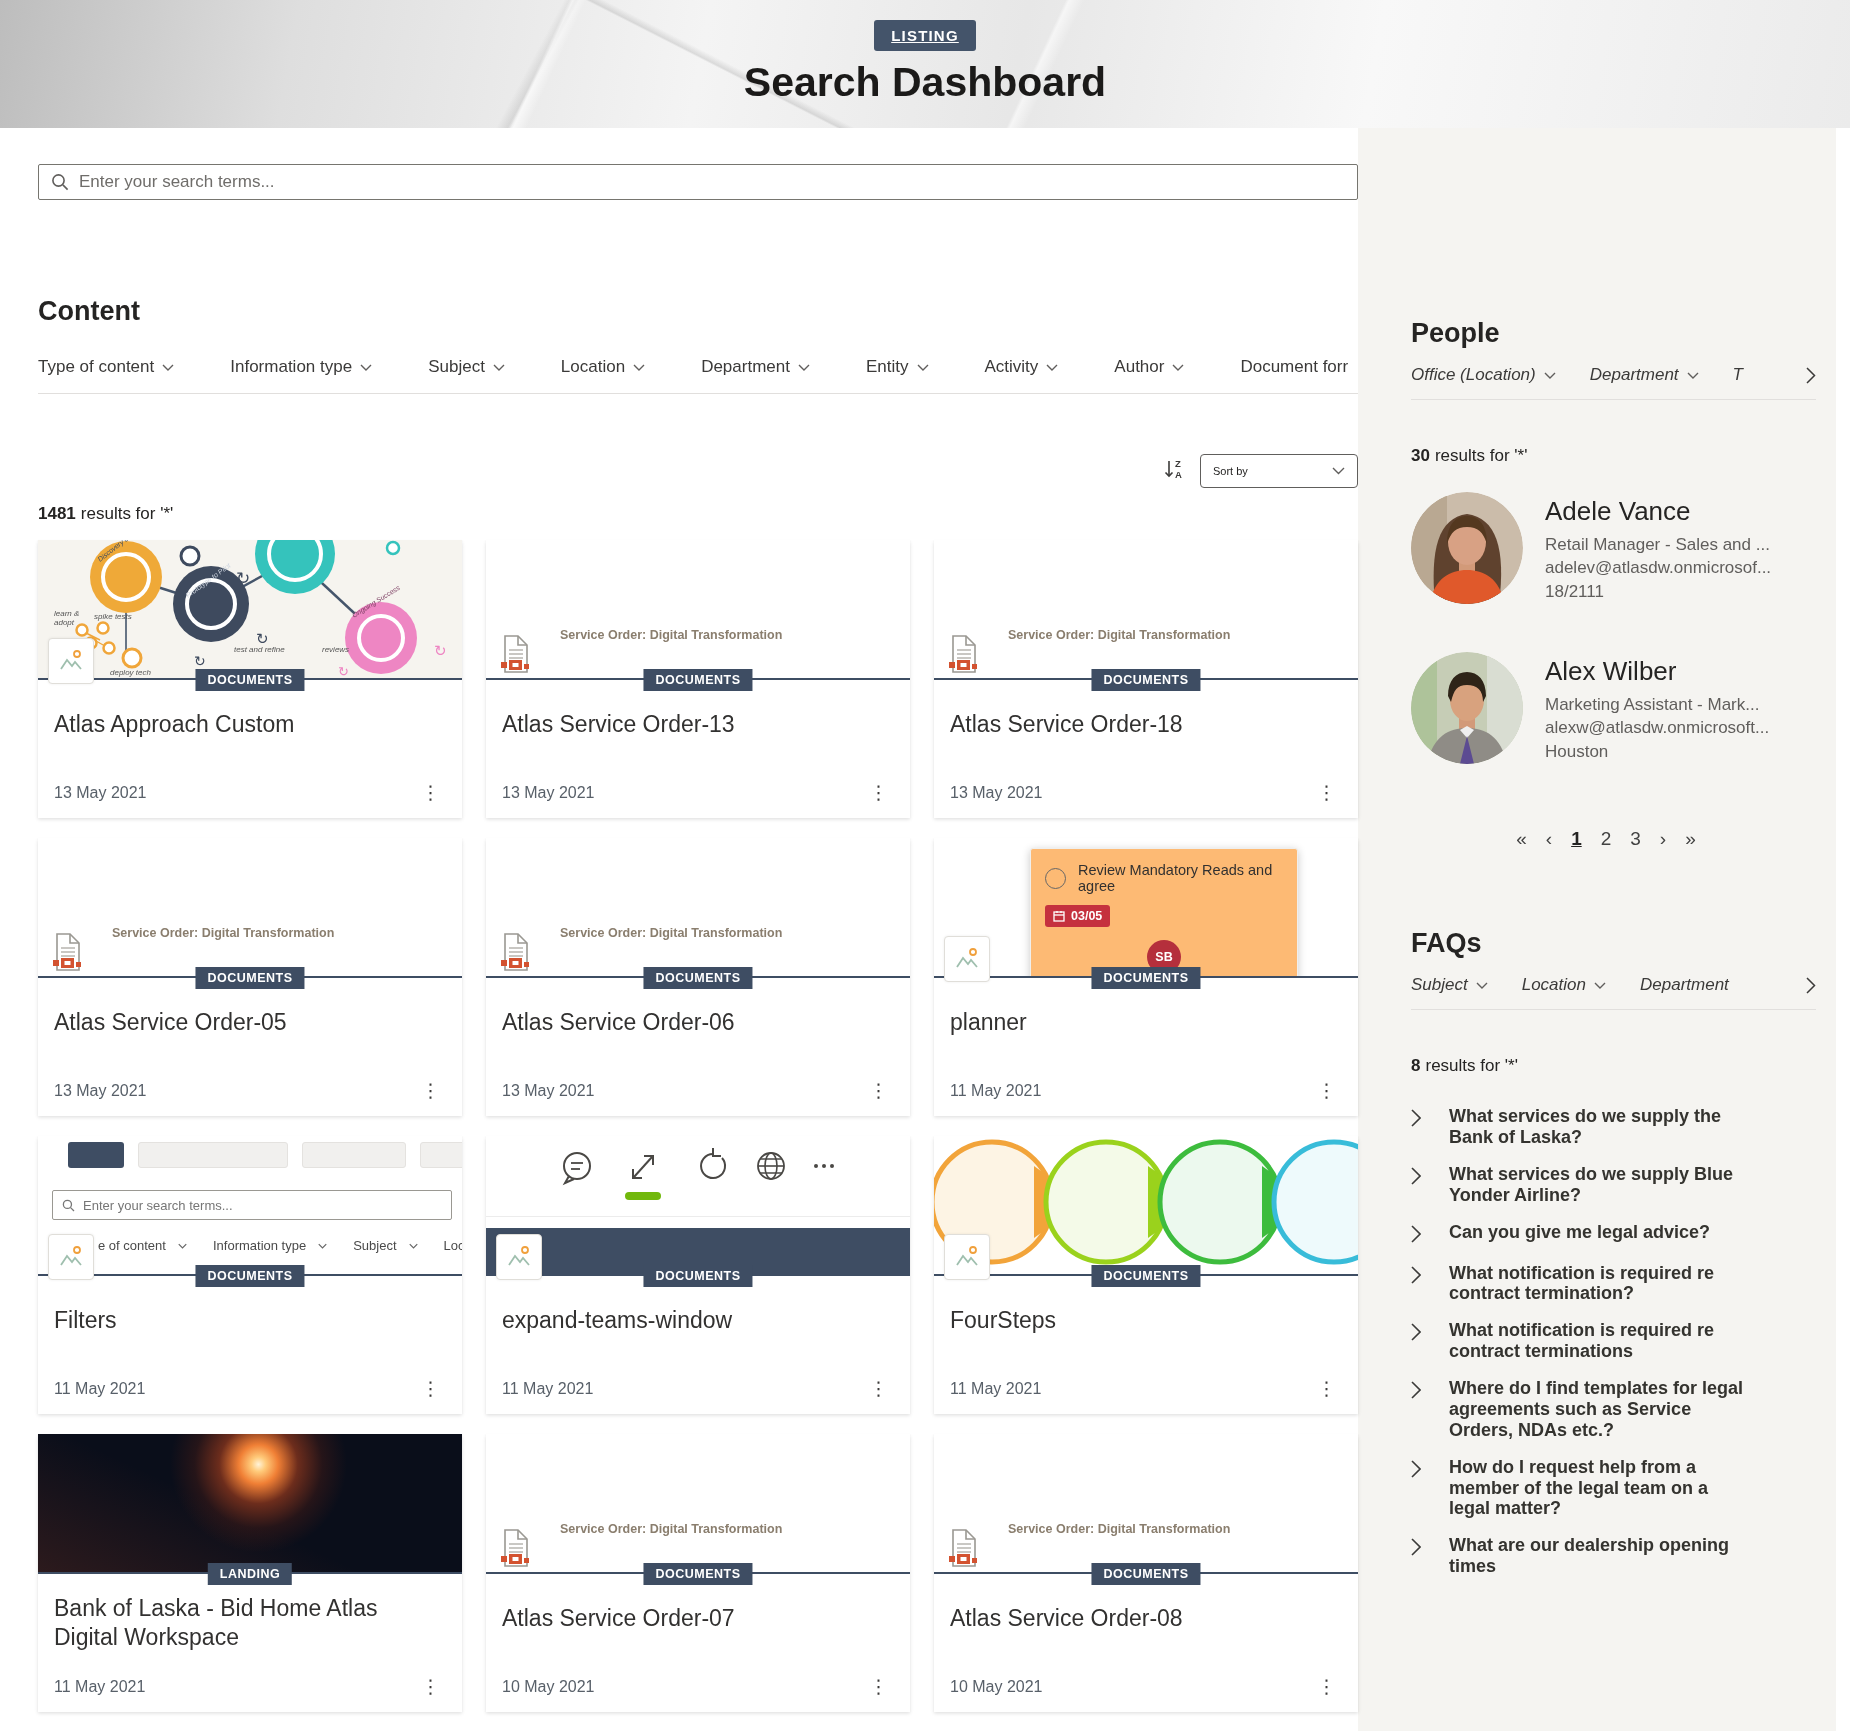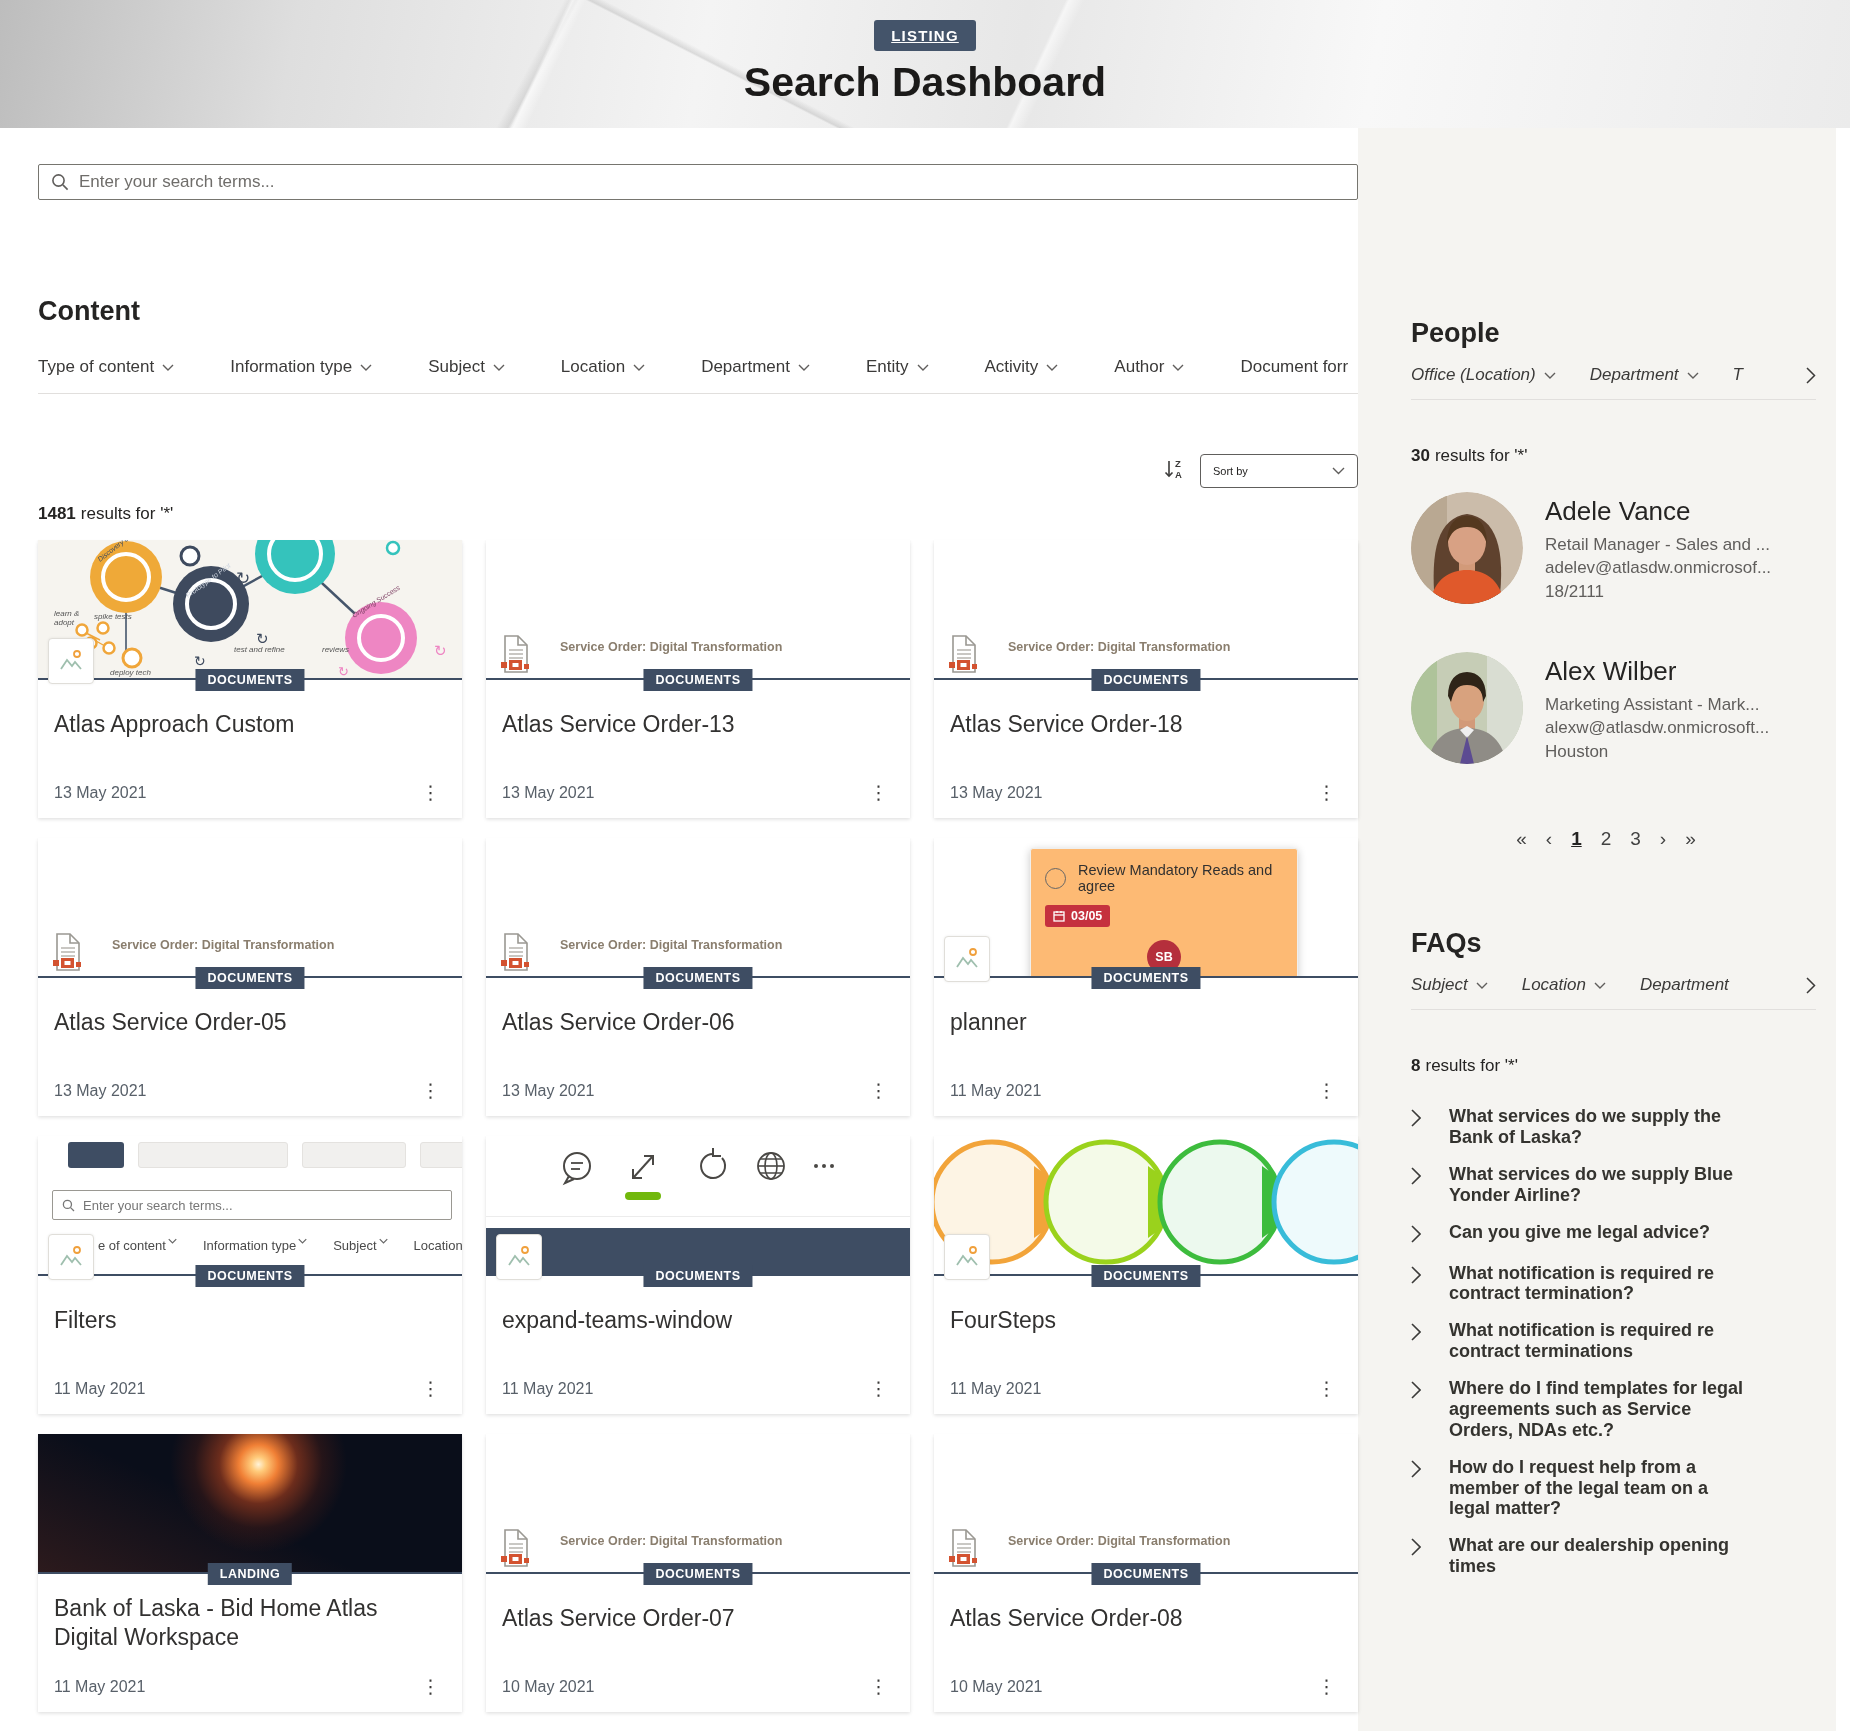--- a/index.html
+++ b/index.html
@@ -60,37 +60,37 @@
   .card-foot { display:flex; justify-content:space-between; align-items:center; }
   .card-date { font-size:16px; color:#586069; }
   .kebab { font-size:19px; color:#3b3a39; line-height:1; padding:2px 6px; cursor:pointer; }
   .ph-icon { position:absolute; left:10px; top:98px; width:46px; height:46px; z-index:5; background:#fff;
     border:1px solid #e0ded9; border-radius:4px; display:flex; align-items:center; justify-content:center;
     box-shadow:0 0 3px rgba(0,0,0,.07); }
 
   
   .m-approach { background:#f6f4ef; }
   .m-service .so-icon { position:absolute; left:14px; top:95px; }
-  .m-service .so-label { position:absolute; left:74px; top:100px; font-size:12.5px; font-weight:700; color:#8a7e6e; }
+  .m-service .so-label { position:absolute; left:74px; top:88px; font-size:12.5px; font-weight:700; color:#8a7e6e; }
   .m-planner .pl-card { position:absolute; left:96px; top:10px; width:268px; background:#fdba74; border-radius:3px;
     border:1px solid #f0efed; box-shadow:0 2px 9px rgba(0,0,0,.22); padding:13px 14px; }
   .pl-row1 { display:flex; align-items:center; gap:12px; font-size:14.5px; color:#323130; }
   .pl-circle { width:21px; height:21px; border:1.8px solid #666; border-radius:50%; flex:none; }
   .pl-due { display:inline-flex; align-items:center; gap:6px; margin-top:11px; background:#c5313e; color:#fff;
     font-size:12.5px; font-weight:600; border-radius:3px; padding:4px 8px; }
   .pl-row3 { display:flex; align-items:center; gap:20px; margin-top:13px; font-size:14.5px; color:#323130;flex-direction:column; }
   .pl-av { width:34px; height:34px; border-radius:50%; background:#b52f3c; color:#fff; font-size:12.5px;
     font-weight:700; display:flex; align-items:center; justify-content:center; flex:none; }
 
   .m-filters .ft-tab1 { position:absolute; left:30px; top:6px; width:56px; height:26px; background:#3e4d63; border-radius:3px; }
   .m-filters .ft-tab2 { position:absolute; top:6px; height:26px; background:#f1f0ee; border:1px solid #e4e2df; border-radius:3px; }
   .m-filters .ft-search { position:absolute; left:14px; right:10px; top:54px; height:30px; border:1px solid #9a9892;
     border-radius:2px; display:flex; align-items:center; gap:8px; padding:0 9px; font-size:13px; color:#767676; }
   .m-filters .ft-row { position:absolute; left:60px; top:102px; display:flex; gap:26px; font-size:13px; color:#4a4a4a; white-space:nowrap; }
-  .m-filters .ft-row span { display:inline-flex; gap:2px; }
+  .m-filters .ft-row span { display:inline-flex; align-items:center; gap:12px; }
 
   .m-teams .tw-icons { position:absolute; left:50%; top:8px; transform:translateX(-50%); }
   .m-teams .tw-line { position:absolute; left:0; right:0; top:80px; height:1px; background:#ececec; }
   .m-teams .tw-bar { position:absolute; left:0; right:0; bottom:0; height:46px; background:#3e4d63; }
 
   .m-earth { background:
       radial-gradient(circle at 52% 22%, #fff3d8 0%, #ffca7a 3%, #f07f35 8%, rgba(190,70,30,.55) 16%, rgba(120,40,20,.25) 26%, transparent 36%),
       radial-gradient(ellipse 150% 130% at 50% 230%, #3f82c4 0%, #2a5e9d 30%, #1b3f74 48%, #122a52 58%, transparent 68%),
       linear-gradient(25deg, rgba(200,80,40,.18) 0%, transparent 45%),
       #0a0e1a; }

